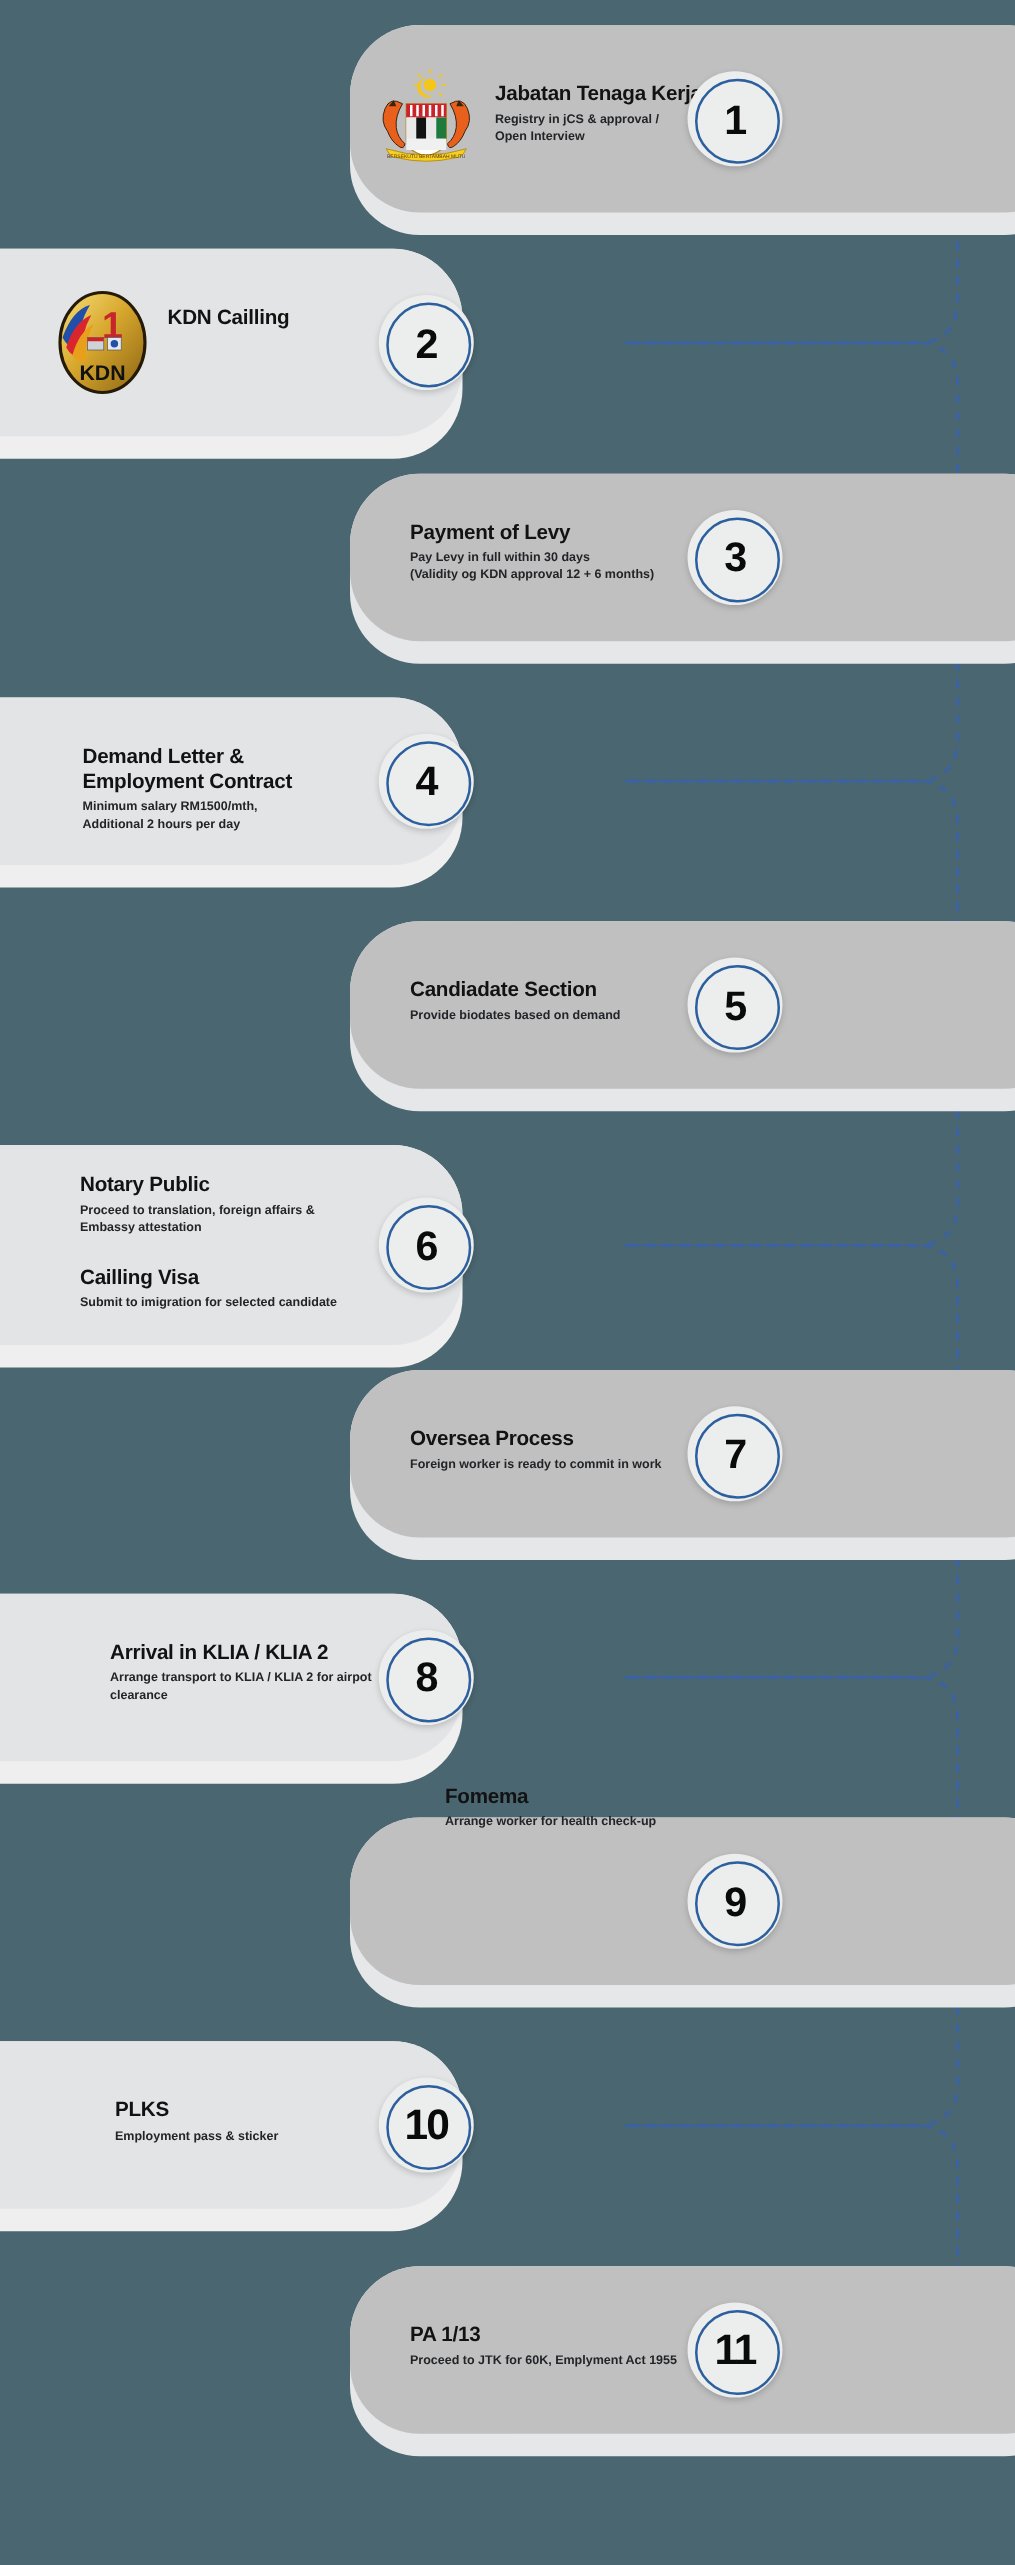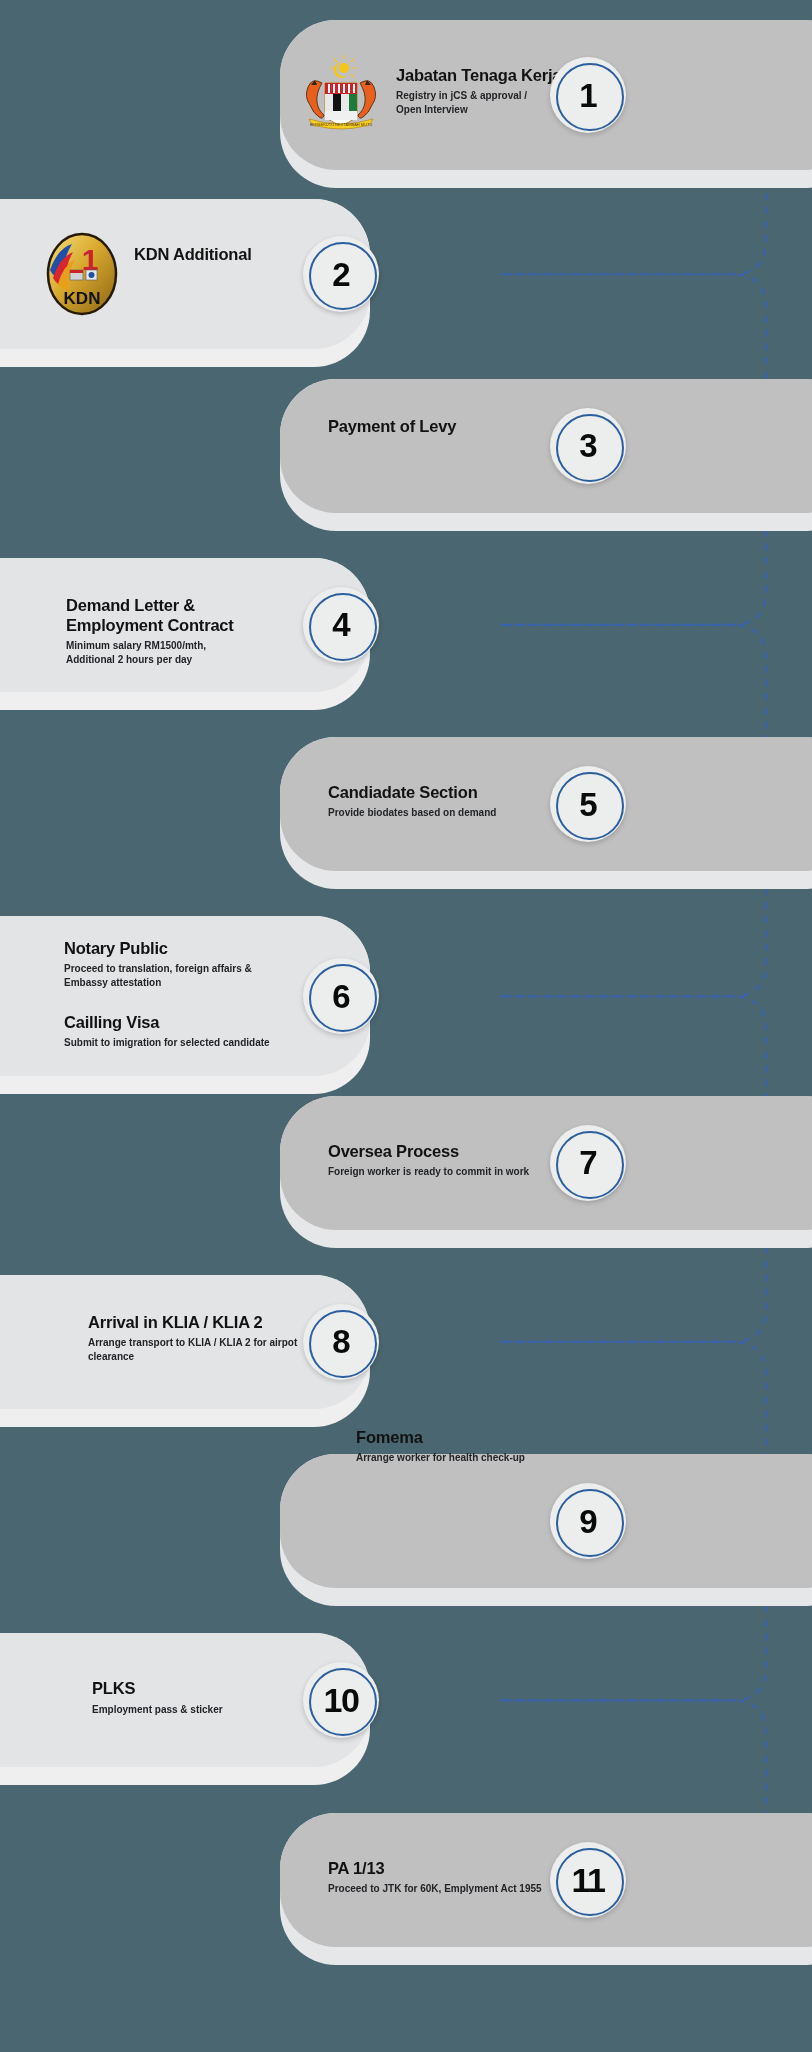--- a/index.html
+++ b/index.html
@@ -237,34 +237,36 @@
         <rect x="0" y="0" width="13" height="10" fill="#cfd3d8" stroke="#5a5f66" stroke-width="0.6"></rect>
         <rect x="0" y="0" width="13" height="3" fill="#cc2229"></rect>
         <rect x="16" y="0" width="11" height="10" fill="#e5e8ea" stroke="#5a5f66" stroke-width="0.6"></rect>
         <circle cx="21.5" cy="5" r="3" fill="#1f4fa8"></circle>
       </g>
       <text x="42" y="72" font-size="17" font-weight="bold" fill="#111111" font-family="'Liberation Sans',sans-serif" text-anchor="middle">KDN</text>
     </svg>
   </div>
   <div class="content" style="left: 134px; top: 244.273px; width: 280px;">
     <div class="blk">
-      <div class="title">KDN Additional</div>
+      <div class="title">KDN Cailling</div>
     </div>
   </div>
   <div class="badge" style="left: 303px; top: 236.273px;">
     <span>2</span>
   </div>
 
   <div class="card right" style="left: 280px; top: 378.545px; width: 580px; height: 152px;">
     <div class="plate"></div>
     <div class="body"></div>
   </div>
   <div class="content" style="left: 328px; top: 415.545px; width: 290px;">
     <div class="blk">
       <div class="title">Payment of Levy</div>
+      <div class="desc">Pay Levy in full within 30 days
+(Validity og KDN approval 12 + 6 months)</div>
     </div>
   </div>
   <div class="badge" style="left: 550px; top: 407.545px;">
     <span>3</span>
   </div>
 
   <div class="card left" style="left: -70px; top: 557.818px; width: 440px; height: 152px;">
     <div class="plate"></div>
     <div class="body"></div>
   </div>

